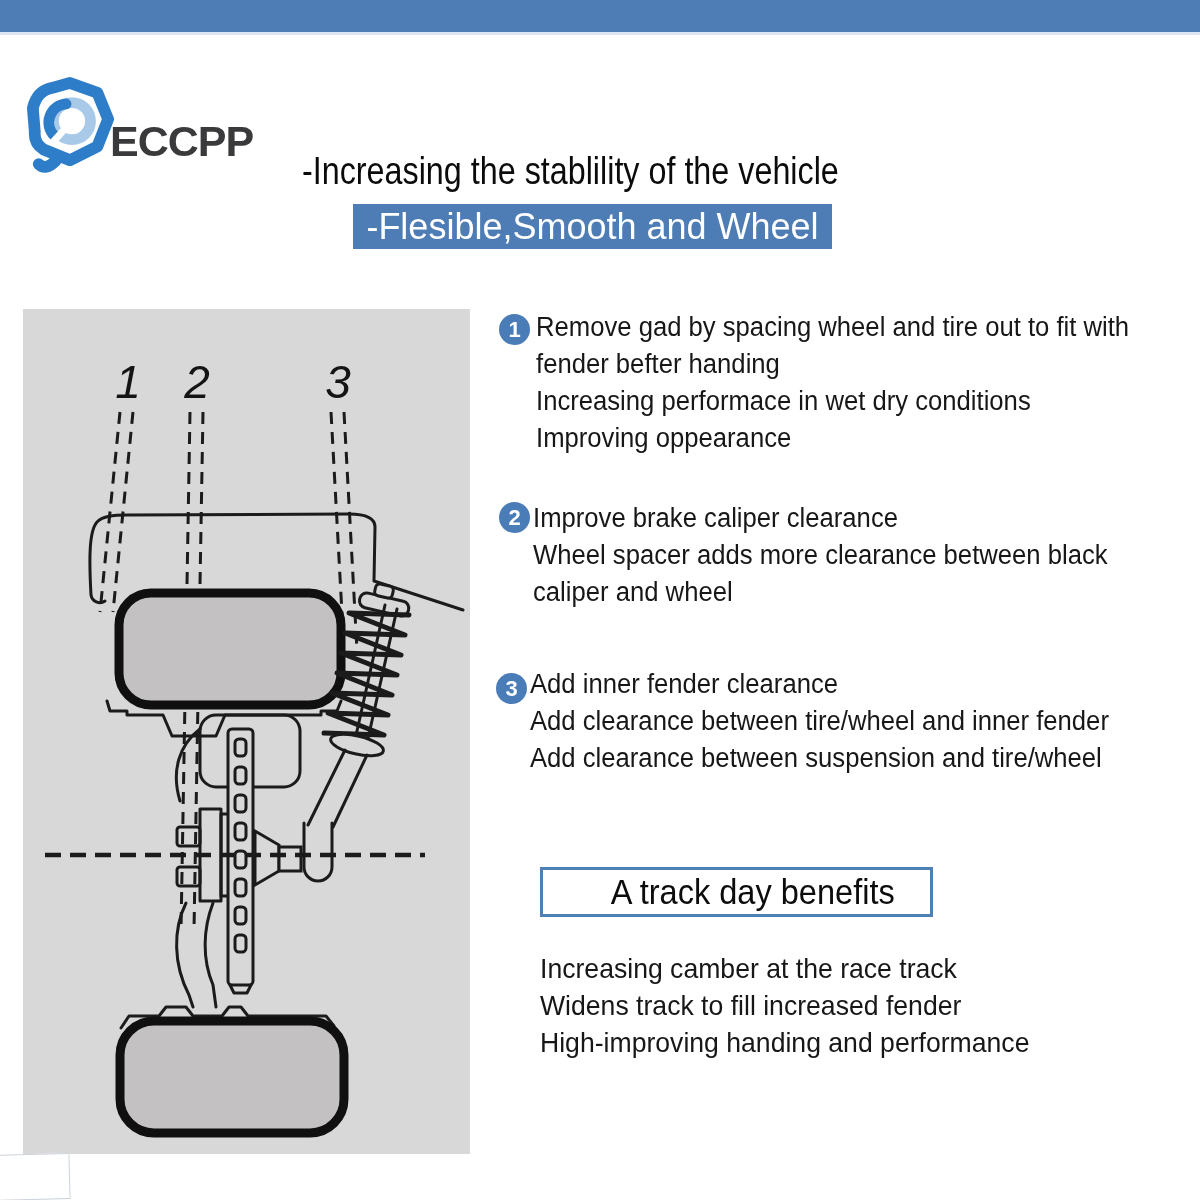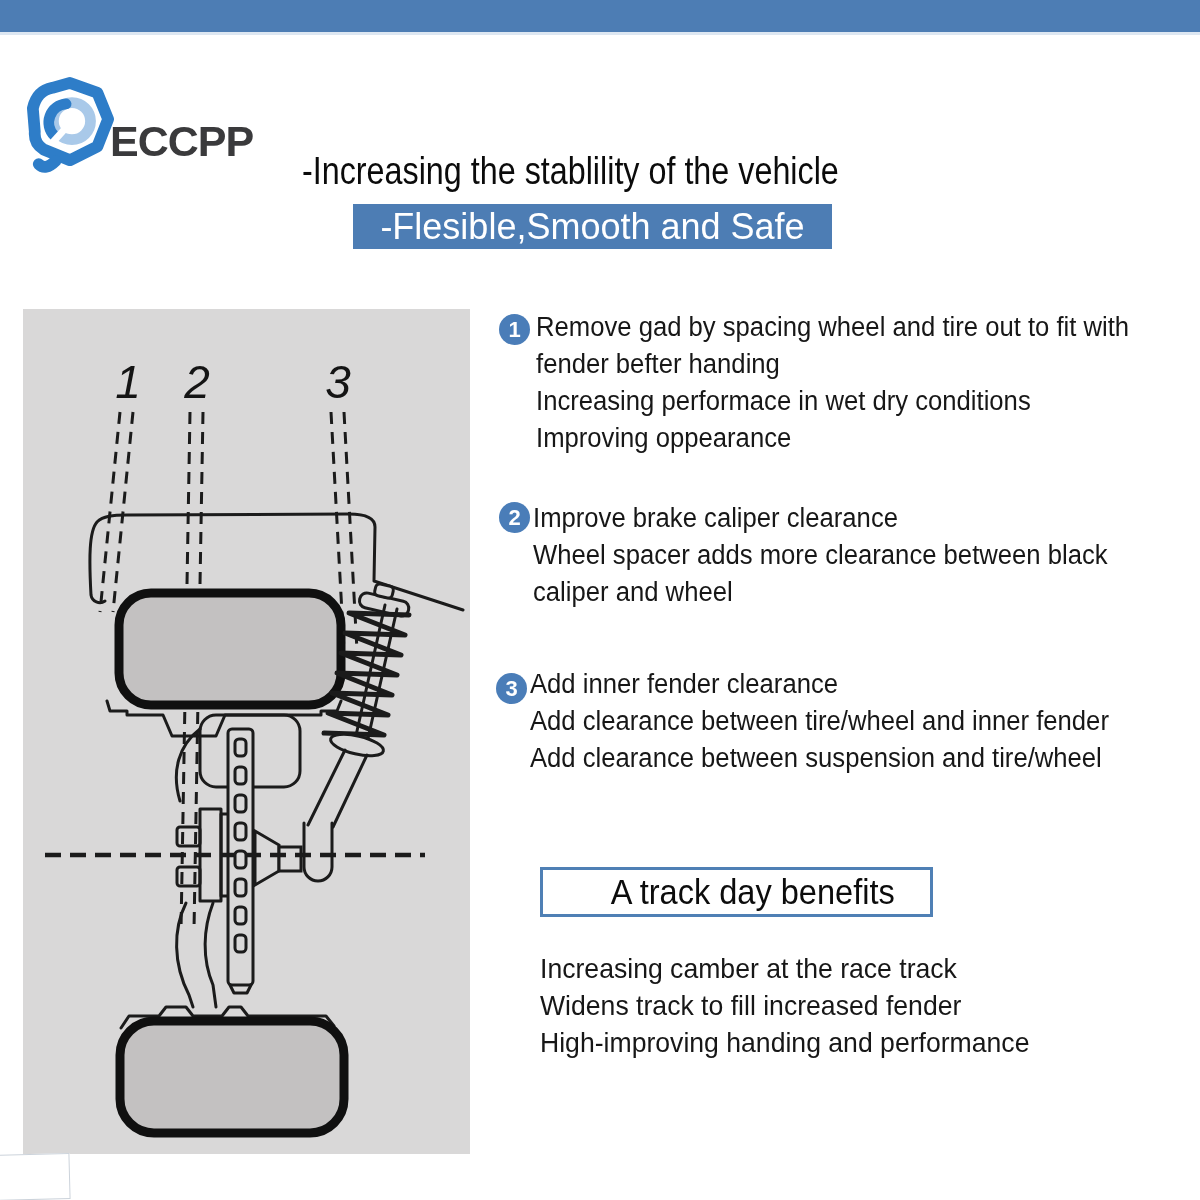--- a/index.html
+++ b/index.html
@@ -66,21 +66,21 @@
       <circle cx="47" cy="46" r="19" fill="none" stroke="var(--logo-light-blue)" stroke-width="11"></circle>
       <path d="M 41,28.5 A 19,19 0 0 0 29,61" fill="none" stroke="var(--logo-blue)" stroke-width="11" stroke-linecap="round"></path>
       <line x1="47" y1="46" x2="27" y2="68" stroke="#ffffff" stroke-width="7"></line>
     </svg>
     <div class="logo-text">ECCPP</div>
   </div>
 
   <h1 class="title">-Increasing the stablility of the vehicle</h1>
 
   <div class="banner">
-    <span>-Flesible,Smooth and Safe</span>
+    <span>-Flesible,Smooth and Wheel</span>
   </div>
 
   <div class="panel">
     <svg viewBox="0 0 447 845">
 
       <text class="num" x="105" y="89" text-anchor="middle">1</text>
       <text class="num" x="174" y="89" text-anchor="middle">2</text>
       <text class="num" x="315" y="89" text-anchor="middle">3</text>
 
       <g>

